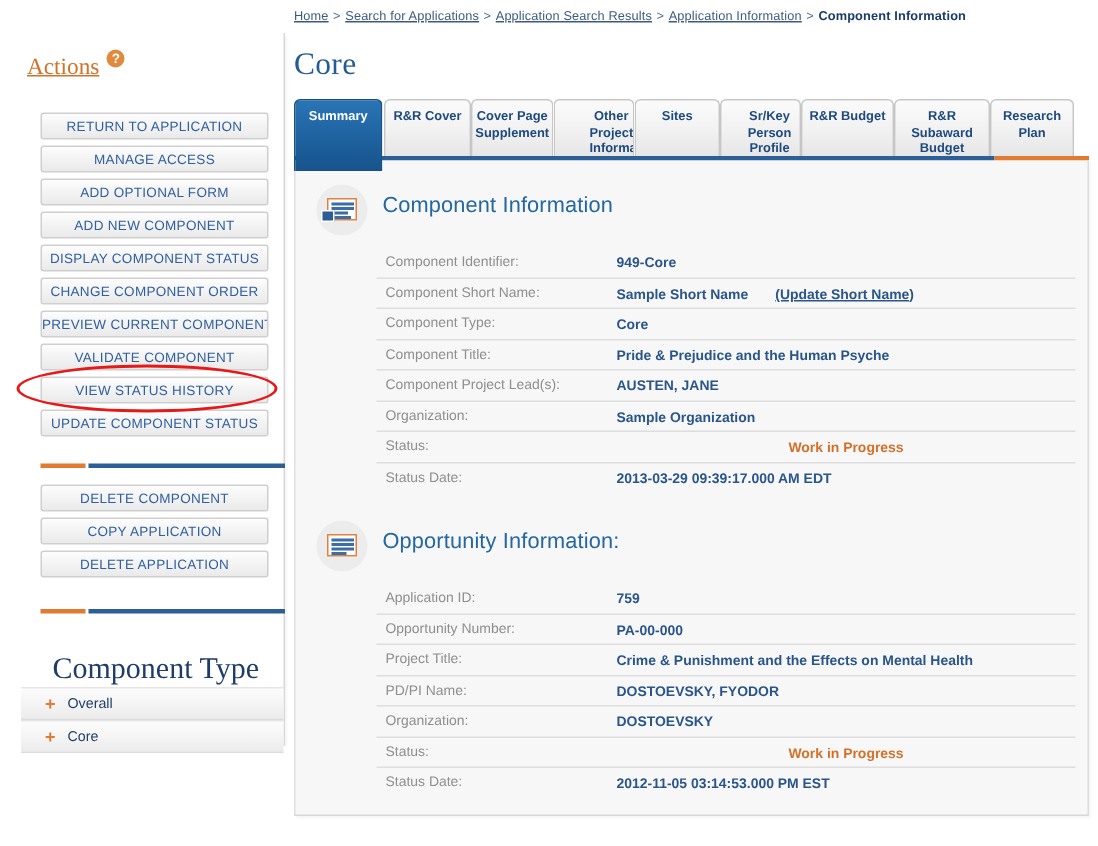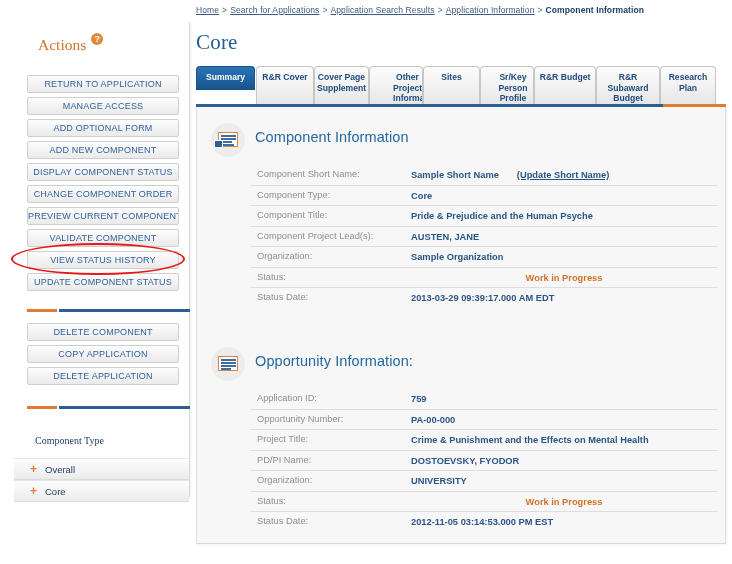--- a/index.html
+++ b/index.html
@@ -27,23 +27,23 @@
     position: absolute; left: 14px; top: 22px;
     width: 176px; height: 475px;
     background: #ffffff;
     border-right: 1px solid #d8d8d8;
     border-bottom: 1px solid #e2e2e2;
     box-shadow: 1px 1px 2px rgba(0,0,0,0.06);
   }
   .sidebar-inner { position: relative; width: 100%; height: 100%; }
 
   .actions-head {
-    position: absolute; left: 24px; top: 14px;
+    position: absolute; left: 4px; top: 14px;
     font-family: "Liberation Serif", serif;
-    font-size: 15.5px; color: #d2712a; font-weight: normal;
+    font-size: 15.5px; color: #d2712a; font-weight: normal; text-decoration: underline;
   }
   .help-icon {
     display: inline-block; width: 12px; height: 12px;
     border-radius: 50%; background: #e08a3c;
     color: #fff; font-family: "Liberation Sans", sans-serif;
     font-size: 9px; font-weight: bold; line-height: 12px;
     text-align: center; vertical-align: top;
     margin-left: 5px; position: relative; top: -3px;
   }
 
@@ -57,21 +57,21 @@
     white-space: nowrap; overflow: hidden;
   }
 
   .sep-bar { position: absolute; left: 13px; width: 163px; height: 4px; }
   .sep-bar .or { position: absolute; left: 0; top: 1px; width: 30px; height: 3px; background: #e07b31; }
   .sep-bar .bl { position: absolute; left: 32px; top: 1px; right: 0; height: 3px; background: #2c5f95; }
 
   .ctype-title {
     position: absolute; left: 21px; top: 413px;
     font-family: "Liberation Serif", serif;
-    font-size: 10px; color: #1e3d68;
+    font-size: 20px; color: #1e3d68;
   }
   .ctype-list { position: absolute; left: 0; top: 436px; width: 100%; }
   .ctype-item {
     position: relative; height: 22px; width: 100%;
     background: linear-gradient(to bottom, #fcfcfc 0%, #f3f3f3 60%, #ebebeb 100%);
     border-top: 1px solid #e6e6e6; border-bottom: 1px solid #dcdcdc;
     font-size: 9.5px; color: #1f3d66; line-height: 21px;
   }
   .ctype-item .plus {
     position: absolute; left: 16px; top: 0; color: #e07b31;
@@ -102,21 +102,21 @@
     position: absolute; top: 0; height: 38px;
     background: linear-gradient(to bottom, #fbfbfb 0%, #f1f1f1 55%, #e6e6e6 100%);
     border: 1px solid #c6c6c6; border-bottom: none;
     border-radius: 4px 4px 0 0;
     font-size: 8.6px; color: #1f4a7d; font-weight: bold;
     text-align: center; line-height: 10.5px;
     padding-top: 5px; overflow: hidden;
   }
   .tab.active {
     background: linear-gradient(to bottom, #2a74b5 0%, #1e629f 55%, #17538a 100%);
-    border-color: #15518a; color: #ffffff; z-index: 5; height: 24px;
+    border-color: #15518a; color: #ffffff; z-index: 5; height: 48px;
   }
   .tabs-underline {
     position: absolute; left: 196px; top: 104px; width: 530px; height: 3px;
   }
   .tabs-underline .u-blue { position: absolute; left: 0; top: 0; width: 467px; height: 3px; background: #2c5f95; }
   .tabs-underline .u-orange { position: absolute; left: 467px; top: 0; right: 0; height: 3px; background: #e07b31; }
 
   .content-panel {
     position: absolute; left: 196px; top: 107px;
     width: 530px; height: 437px;
@@ -257,20 +257,24 @@
           <i style="top:5px;  width:15px;"></i>
           <i style="top:8px;  width:11px;"></i>
           <i style="top:11px; width:13px;"></i>
         </div>
         <div class="badge"></div>
       </div>
       <div class="sec-title">Component Information</div>
 
       <div class="rows">
         <div class="row">
+          <span class="lab">Component Identifier:</span>
+          <span class="val plain">949-Core</span>
+        </div>
+        <div class="row">
           <span class="lab">Component Short Name:</span>
           <span class="val plain"><span>Sample Short Name</span><a href="#" class="link">(Update Short Name)</a></span>
         </div>
         <div class="row">
           <span class="lab">Component Type:</span>
           <span class="val plain">Core</span>
         </div>
         <div class="row">
           <span class="lab">Component Title:</span>
           <span class="val plain">Pride &amp; Prejudice and the Human Psyche</span>
@@ -317,21 +321,21 @@
         <div class="row">
           <span class="lab">Project Title:</span>
           <span class="val plain" style="max-width:250px">Crime &amp; Punishment and the Effects on Mental Health</span>
         </div>
         <div class="row">
           <span class="lab">PD/PI Name:</span>
           <span class="val plain">DOSTOEVSKY, FYODOR</span>
         </div>
         <div class="row">
           <span class="lab">Organization:</span>
-          <span class="val plain">UNIVERSITY</span>
+          <span class="val plain">DOSTOEVSKY</span>
         </div>
         <div class="row">
           <span class="lab">Status:</span>
           <span class="val status">Work in Progress</span>
         </div>
         <div class="row" style="border-bottom:none">
           <span class="lab">Status Date:</span>
           <span class="val plain">2012-11-05 03:14:53.000 PM EST</span>
         </div>
       </div>

